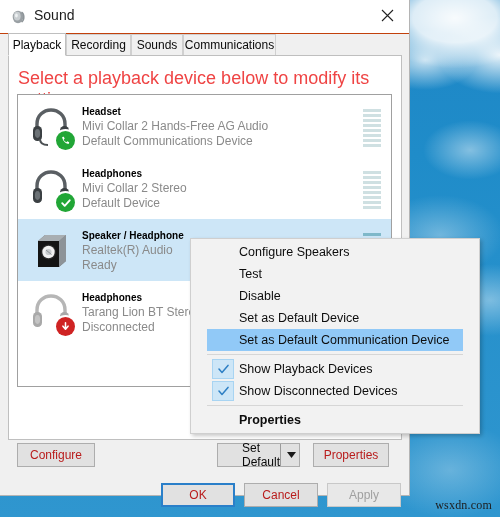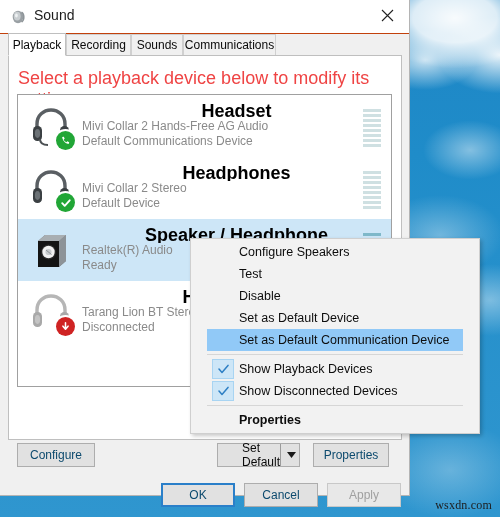--- a/index.html
+++ b/index.html
@@ -58,40 +58,40 @@
 
   
   .devlist{position:absolute;left:8px;top:38px;width:375px;height:293px;
     border:1px solid #a0a0a0;background:#ffffff;box-sizing:border-box;
     overflow:hidden;}
   .devrow{position:relative;height:62px;display:flex;align-items:center;
     padding-left:10px;box-sizing:border-box;}
   .devrow.selected{background:#cde6f7;}
   .dev-icon{width:46px;height:46px;position:relative;flex:0 0 46px;}
   .dev-text{margin-left:8px;flex:1 1 auto;min-width:0;}
-  .dev-name{font-size:18px;color:#000;font-weight:bold;line-height:15px;
-    white-space:nowrap;overflow:hidden;text-align:center;}
+  .dev-name{font-size:10px;color:#000;font-weight:bold;line-height:15px;
+    white-space:nowrap;overflow:hidden;}
   .dev-sub{font-size:12px;color:#8a8a8a;line-height:15px;white-space:nowrap;overflow:hidden;}
   .dev-meter{position:absolute;right:10px;top:10px;width:18px;height:42px;
     display:flex;flex-direction:column;justify-content:flex-end;gap:2px;}
   .mbar{height:3px;width:100%;background:#cfe0e2;}
   .mbar.on{background:#7fb8c9;}
 
   
   .badge{position:absolute;right:-1px;bottom:-1px;width:19px;height:19px;border-radius:50%;
     display:flex;align-items:center;justify-content:center;
     box-shadow:0 0 0 2px #ffffff;}
   .badge.green{background:#21a636;}
   .badge.red{background:#ffffff;}
   .badge.red .ring{width:19px;height:19px;border-radius:50%;background:#cf2323;
     display:flex;align-items:center;justify-content:center;}
 
   
   .btn{box-sizing:border-box;background:#e1e1e1;border:1px solid #adadad;
-    font-size:12px;color:#0c4a6e;display:flex;align-items:center;
+    font-size:12px;color:#b91c1c;display:flex;align-items:center;
     justify-content:center;cursor:default;}
   .btn.disabled{color:#a0a0a0;background:#e8e8e8;border-color:#c8c8c8;}
   .btn.default{border:2px solid #2a7fc9;background:#e1e1e1;}
   #btn-configure{position:absolute;left:17px;top:443px;width:78px;height:24px;}
   #setdefault-group{position:absolute;left:217px;top:443px;width:83px;height:24px;
     display:flex;box-sizing:border-box;background:#e1e1e1;border:1px solid #adadad;padding-left:24px;}
   #btn-setdefault{flex:1 1 auto;display:flex;align-items:center;justify-content:center;
     font-size:12px;color:#0a0a0a;}
   #setdefault-arrow{flex:0 0 20px;border-left:1px solid #9b9b9b;display:flex;
     align-items:center;justify-content:center;}

